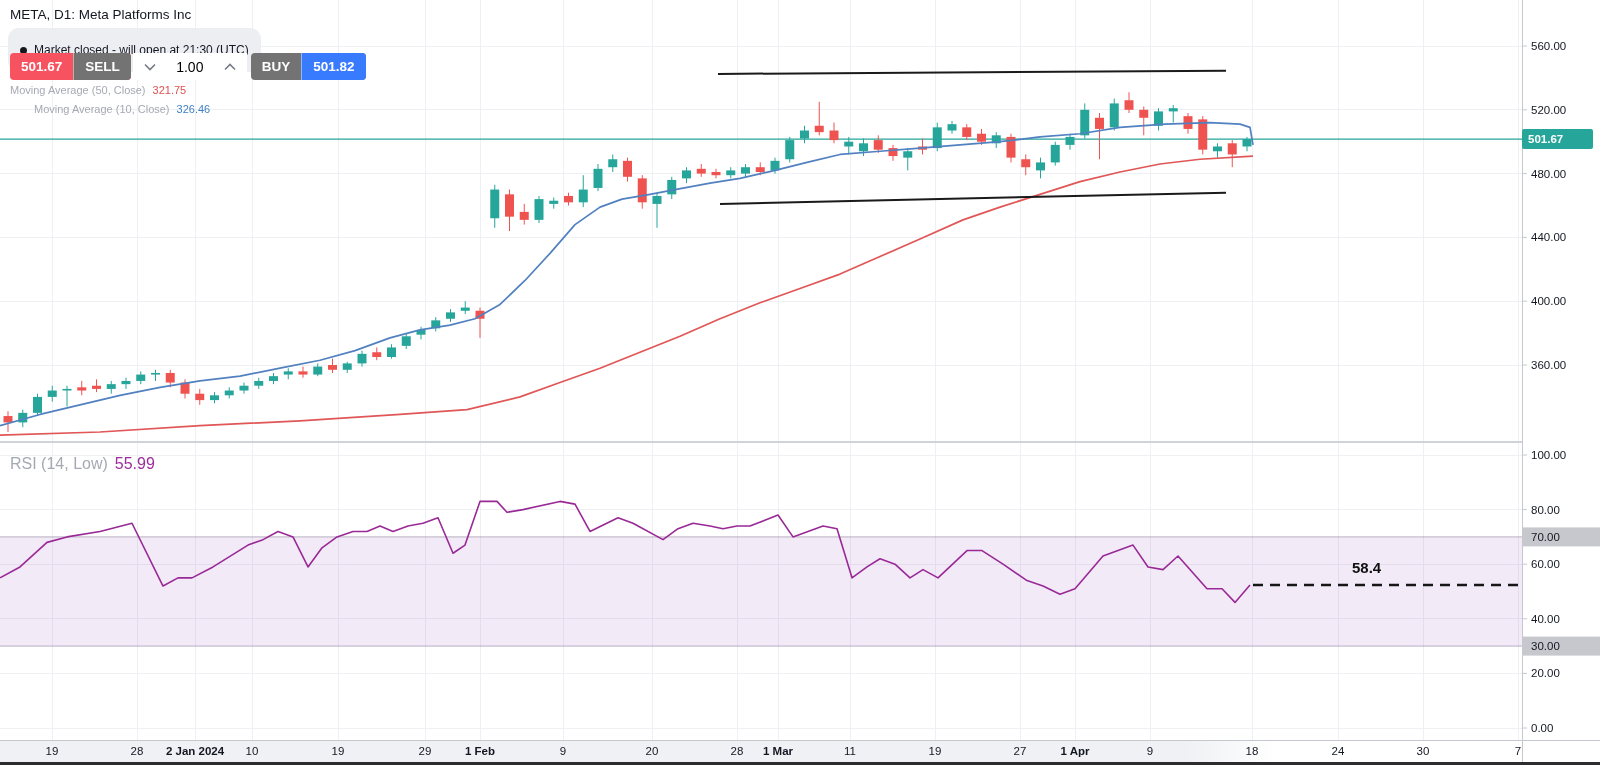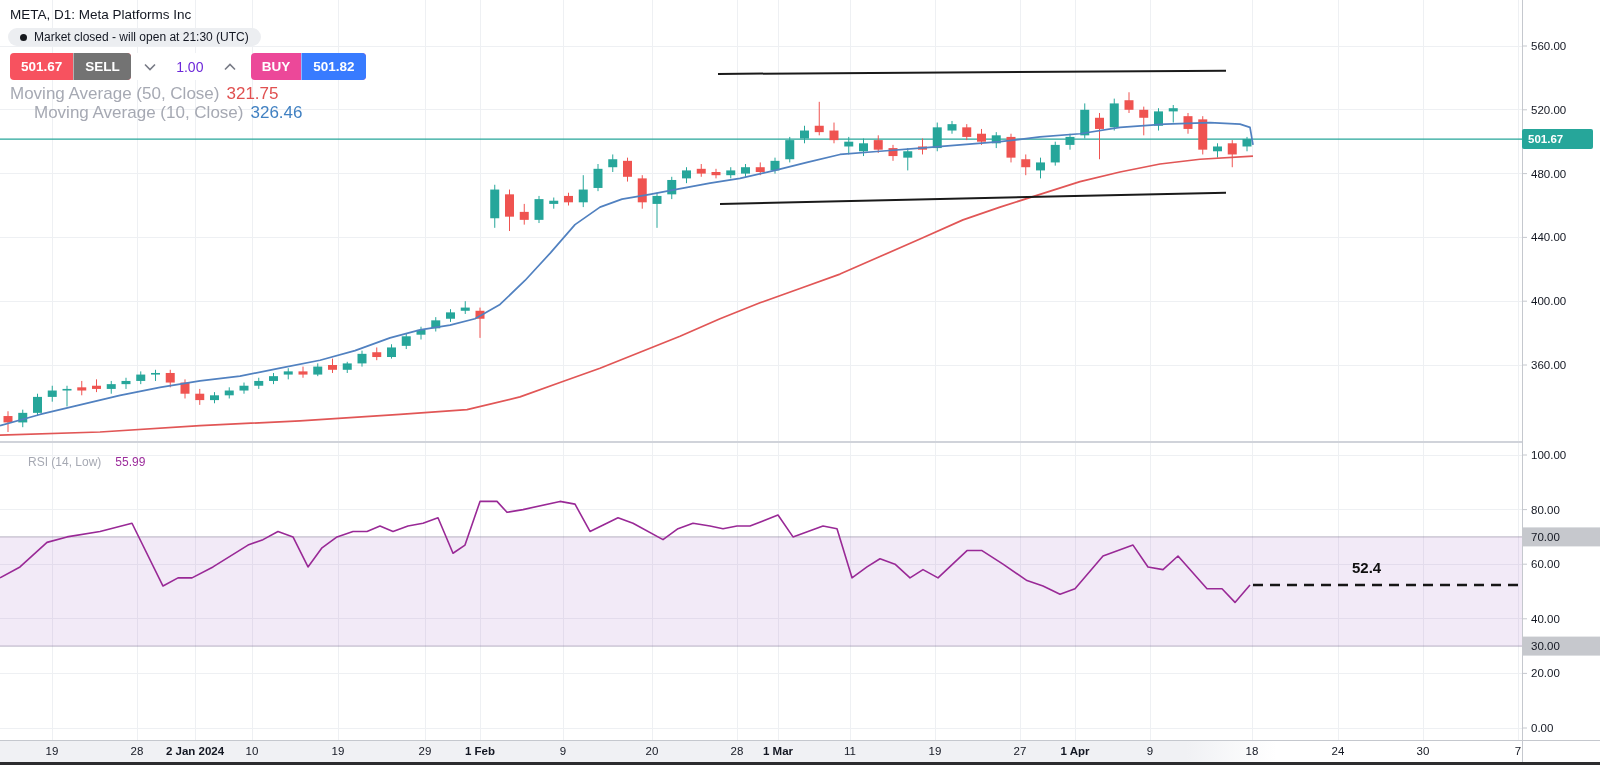--- a/index.html
+++ b/index.html
@@ -2,37 +2,37 @@
 <html><head>
 <meta charset="utf-8">
 <style>
   html,body{margin:0;padding:0;background:#fff;}
   .app{position:relative;width:1600px;height:765px;background:#fff;overflow:hidden;
        font-family:"Liberation Sans","DejaVu Sans",sans-serif;color:#131722;}
   #chart{position:absolute;left:0;top:0;}
   .overlay{position:absolute;z-index:5;}
   .symbol-title{left:10px;top:7px;font-size:13.5px;color:#131722;}
   .status-pill{left:8px;top:28px;display:flex;align-items:center;gap:7px;background:#eceef1;
-       border-radius:11px;padding:0 12px;height:18px;font-size:12px;color:#131722;}
+       border-radius:11px;padding:13px 12px;height:18px;font-size:12px;color:#131722;}
   .status-dot{width:7px;height:7px;border-radius:50%;background:#16181d;}
   .trade-row{left:10px;top:53px;display:flex;align-items:center;height:27px;}
   .btn{display:flex;height:27px;border-radius:4px;overflow:hidden;cursor:pointer;}
   .seg{display:flex;align-items:center;padding:0 11px;color:#fff;font-weight:bold;font-size:13.5px;}
   .btn-sell{background:#f7525f;}
   .btn-sell .seg + .seg{border-left:1px solid rgba(255,255,255,.45);background:#737373;}
-  .btn-buy{background:#ec4899;margin-left:2px;}
+  .btn-buy{background:#737373;margin-left:2px;}
   .btn-buy .seg + .seg{border-left:1px solid rgba(255,255,255,.45);background:#387bff;}
   .qty-box{display:flex;align-items:center;height:27px;background:#fff;margin:0 2px;}
   .stepper{width:34px;text-align:center;color:#787b86;cursor:pointer;display:flex;justify-content:center;}
-  .qty-val{min-width:46px;text-align:center;font-size:14px;color:#6d28d9;}
-  .ind-row{left:10px;top:84px;display:flex;gap:7px;font-size:17px;color:#a6a9b3;}
+  .qty-val{min-width:46px;text-align:center;font-size:14px;color:#000000;}
+  .ind-row{left:10px;top:84px;display:flex;gap:7px;font-size:11px;color:#a6a9b3;}
   .ind-row2{top:103px;margin-left:24px;}
   .ind-val-red{color:#e05050;}
   .ind-val-blue{color:#4181c2;}
-  .rsi-legend{left:28px;top:455px;display:flex;gap:14px;font-size:12px;color:#a6a9b3;}
+  .rsi-legend{left:10px;top:455px;display:flex;gap:7px;font-size:16px;color:#a6a9b3;}
   .ind-val-purple{color:#9c2d9c;}
   .rsi-note{top:512px;right:58px;font-size:17.5px;font-weight:bold;color:#101010;white-space:nowrap;}
   .rsi-level-label{left:1352px;top:559px;font-size:15px;font-weight:bold;color:#101010;}
   .last-price-label{left:1522px;top:129px;width:71px;height:20px;background:#26a69a;color:#fff;
        font-size:11.5px;font-weight:bold;line-height:20px;padding-left:6px;border-radius:2px;box-sizing:border-box;}
 </style>
 </head>
 <body>
 
 <div class="app">
@@ -361,16 +361,16 @@
   <div class="overlay ind-row ind-row2">
     <span>Moving Average (10, Close)</span>
     <span class="ind-val-blue">326.46</span>
   </div>
 
   <div class="overlay rsi-legend">
     <span>RSI (14, Low)</span>
     <span class="ind-val-purple">55.99</span>
   </div>
 
-  <div class="overlay rsi-level-label">52.4</div>
+  <div class="overlay rsi-level-label">58.4</div>
 
   <div class="overlay last-price-label">501.67</div>
 </div>
 
 </body></html>

